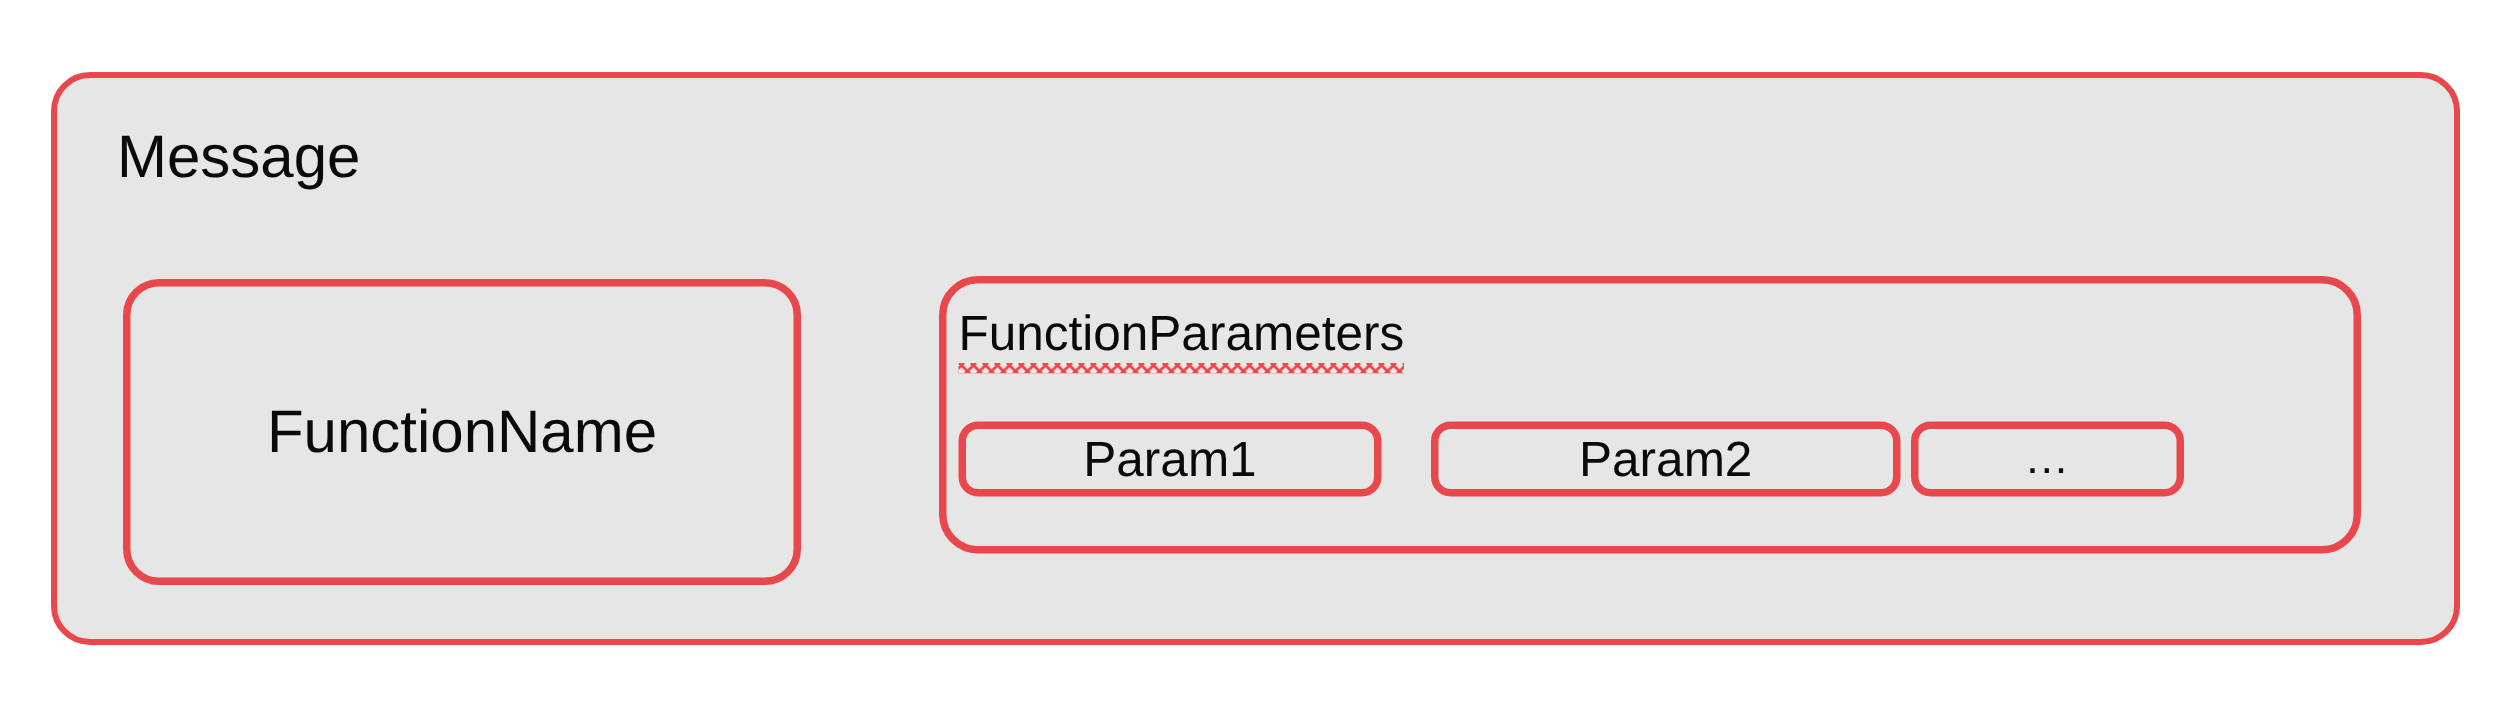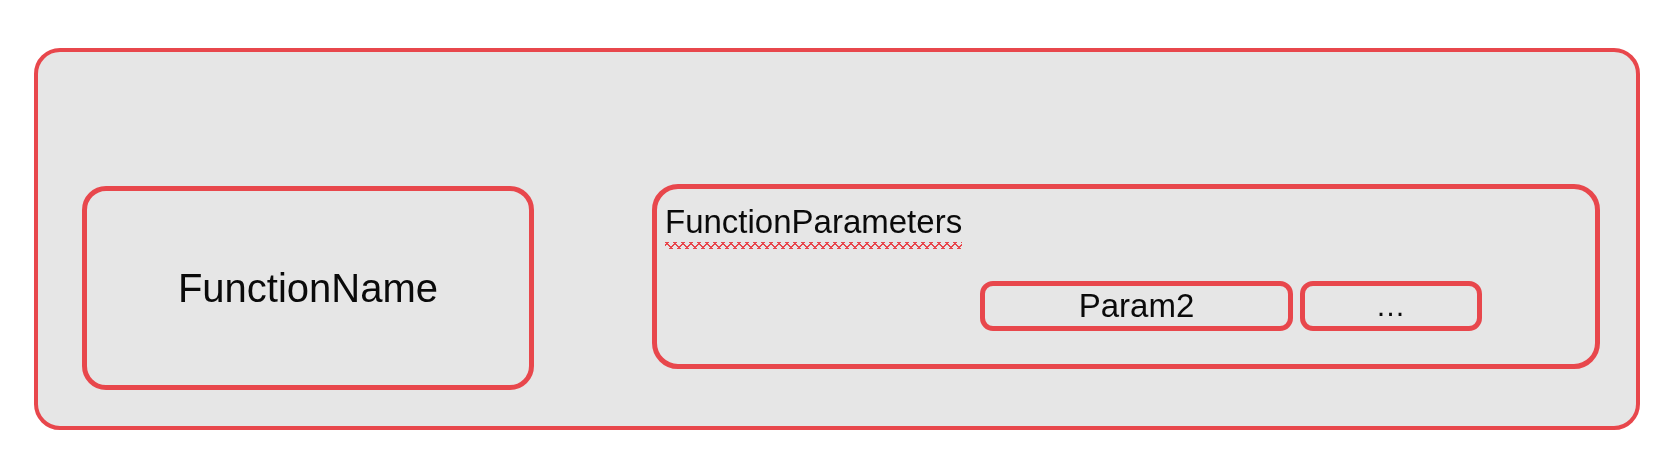--- a/index.html
+++ b/index.html
@@ -68,21 +68,20 @@
   .funcparams-box {
     position: absolute;
     left: 588px;      
     top: 132px;       
     width: 948px;     
     height: 185px;    
     box-sizing: border-box;
     background: #E6E6E6;
     border: 5px solid #E8474C;
     border-radius: 26px;
-    margin-left: 26px;
   }
   .funcparams-title-wrap {
     position: absolute;
     left: 8px;
     top: 14px;
     display: inline-block;
   }
   .funcparams-title {
     display: block;
     font-size: 33px;
@@ -138,34 +137,38 @@
     letter-spacing: 1px;
   }
 </style>
 </head>
 <body>
 
 <div id="canvas">
 
   <div class="message-box">
 
+    <div class="message-title">Message</div>
 
     <div class="funcname-box">
       <span class="funcname-label">FunctionName</span>
     </div>
 
     <div class="funcparams-box">
 
       <div class="funcparams-title-wrap">
         <span class="funcparams-title">FunctionParameters</span>
         <span class="squiggle"></span>
       </div>
 
       <div class="param-row">
 
+        <div class="param-box p0">
+          <span class="param-label">Param1</span>
+        </div>
 
         <div class="param-box p1">
           <span class="param-label">Param2</span>
         </div>
 
         <div class="param-box p2">
           <span class="param-label ellipsis">…</span>
         </div>
 
       </div>

